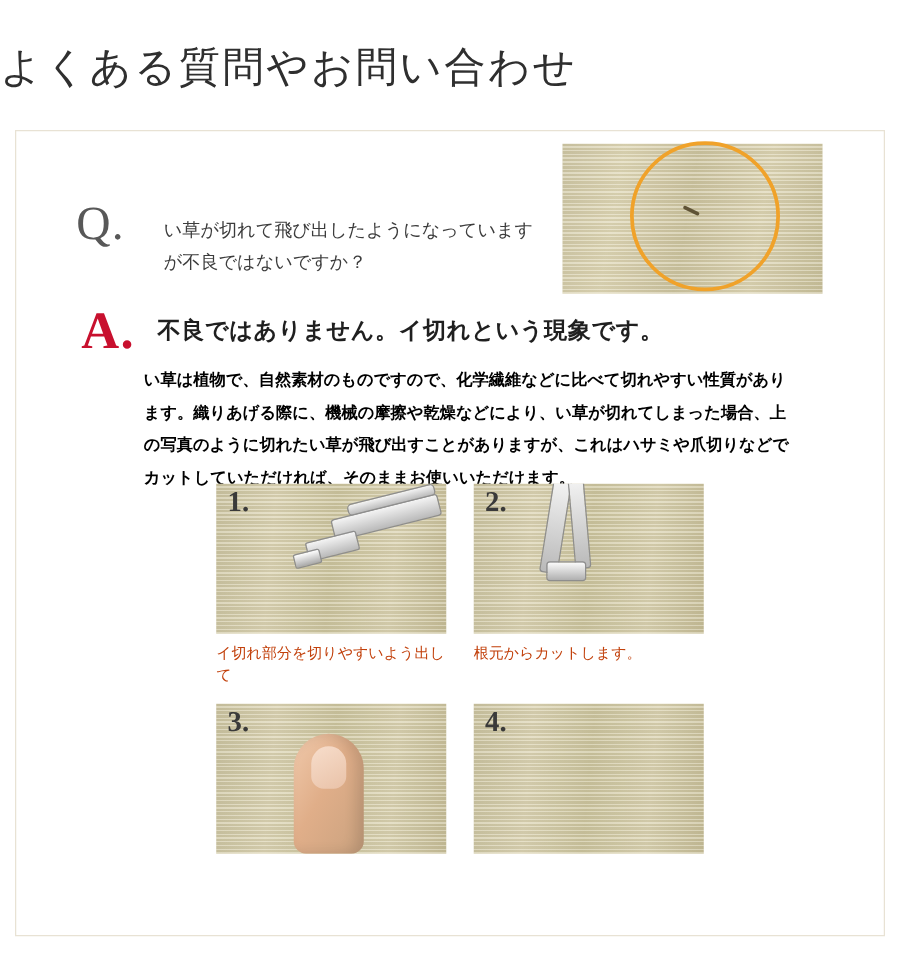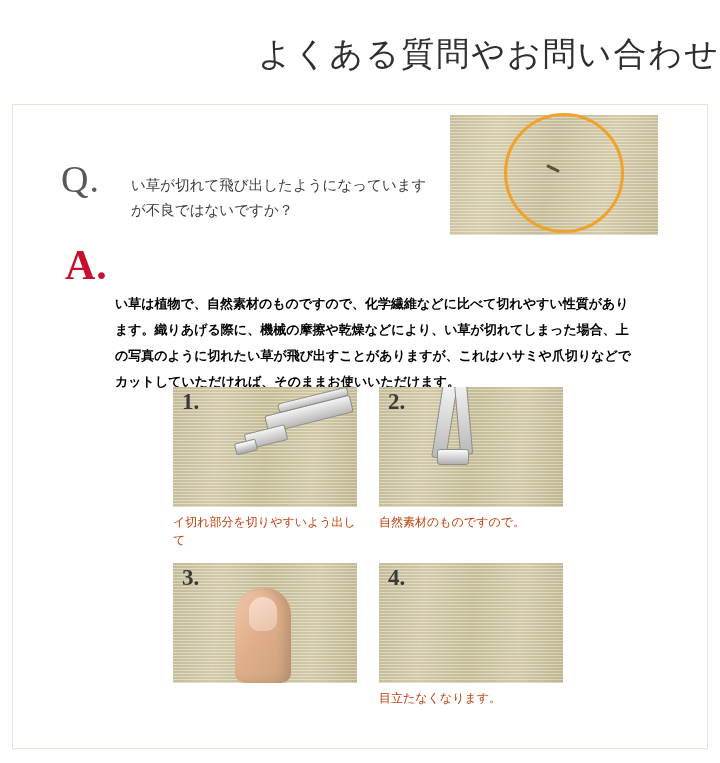--- a/index.html
+++ b/index.html
@@ -14,21 +14,21 @@
     color: #3a3a3a;
     overflow: hidden;
   }
   .page {
     position: relative;
     width: 720px;
     height: 763px;
     background: #ffffff;
   }
   .page-title {
-    text-align: right;
+    text-align: left;
     font-family: "Liberation Serif", serif;
     font-size: 33px;
     font-weight: 400;
     letter-spacing: 2px;
     color: #2f2f2f;
     padding-top: 32px;
     margin: 0;
   }
   .frame {
     position: absolute;
@@ -245,20 +245,21 @@
       <div class="q-mark">Q.</div>
       <div class="q-text">い草が切れて飛び出したようになっていますが不良ではないですか？</div>
 
       <div class="q-photo">
         <div class="speck"></div>
       </div>
       <div class="q-circle"></div>
     </div>
 
     <div class="a-mark">A.</div>
+    <div class="a-head">不良ではありません。イ切れという現象です。</div>
     <div class="a-body">い草は植物で、自然素材のものですので、化学繊維などに比べて切れやすい性質があります。織りあげる際に、機械の摩擦や乾燥などにより、い草が切れてしまった場合、上の写真のように切れたい草が飛び出すことがありますが、これはハサミや爪切りなどでカットしていただければ、そのままお使いいただけます。</div>
 
     <div class="steps">
 
       <div class="step-row">
 
         <div class="step">
           <div class="photo">
             <div class="clipper c1-lever"></div>
             <div class="clipper c1-body"></div>
@@ -269,40 +270,39 @@
           <div class="caption">イ切れ部分を切りやすいよう出して</div>
         </div>
 
         <div class="step">
           <div class="photo">
             <div class="clipper c2-left"></div>
             <div class="clipper c2-right"></div>
             <div class="clipper c2-head"></div>
             <div class="num">2.</div>
           </div>
-          <div class="caption">自然素材のものですので。</div>
+          <div class="caption">根元からカットします。</div>
         </div>
 
       </div>
 
       <div class="step-row">
 
         <div class="step">
           <div class="photo">
             <div class="finger"></div>
             <div class="nail"></div>
             <div class="num">3.</div>
           </div>
         </div>
 
         <div class="step">
           <div class="photo">
             <div class="num">4.</div>
           </div>
-          <div class="caption">目立たなくなります。</div>
         </div>
 
       </div>
 
     </div>
 
   </div>
 </div>
 
 </body></html>

